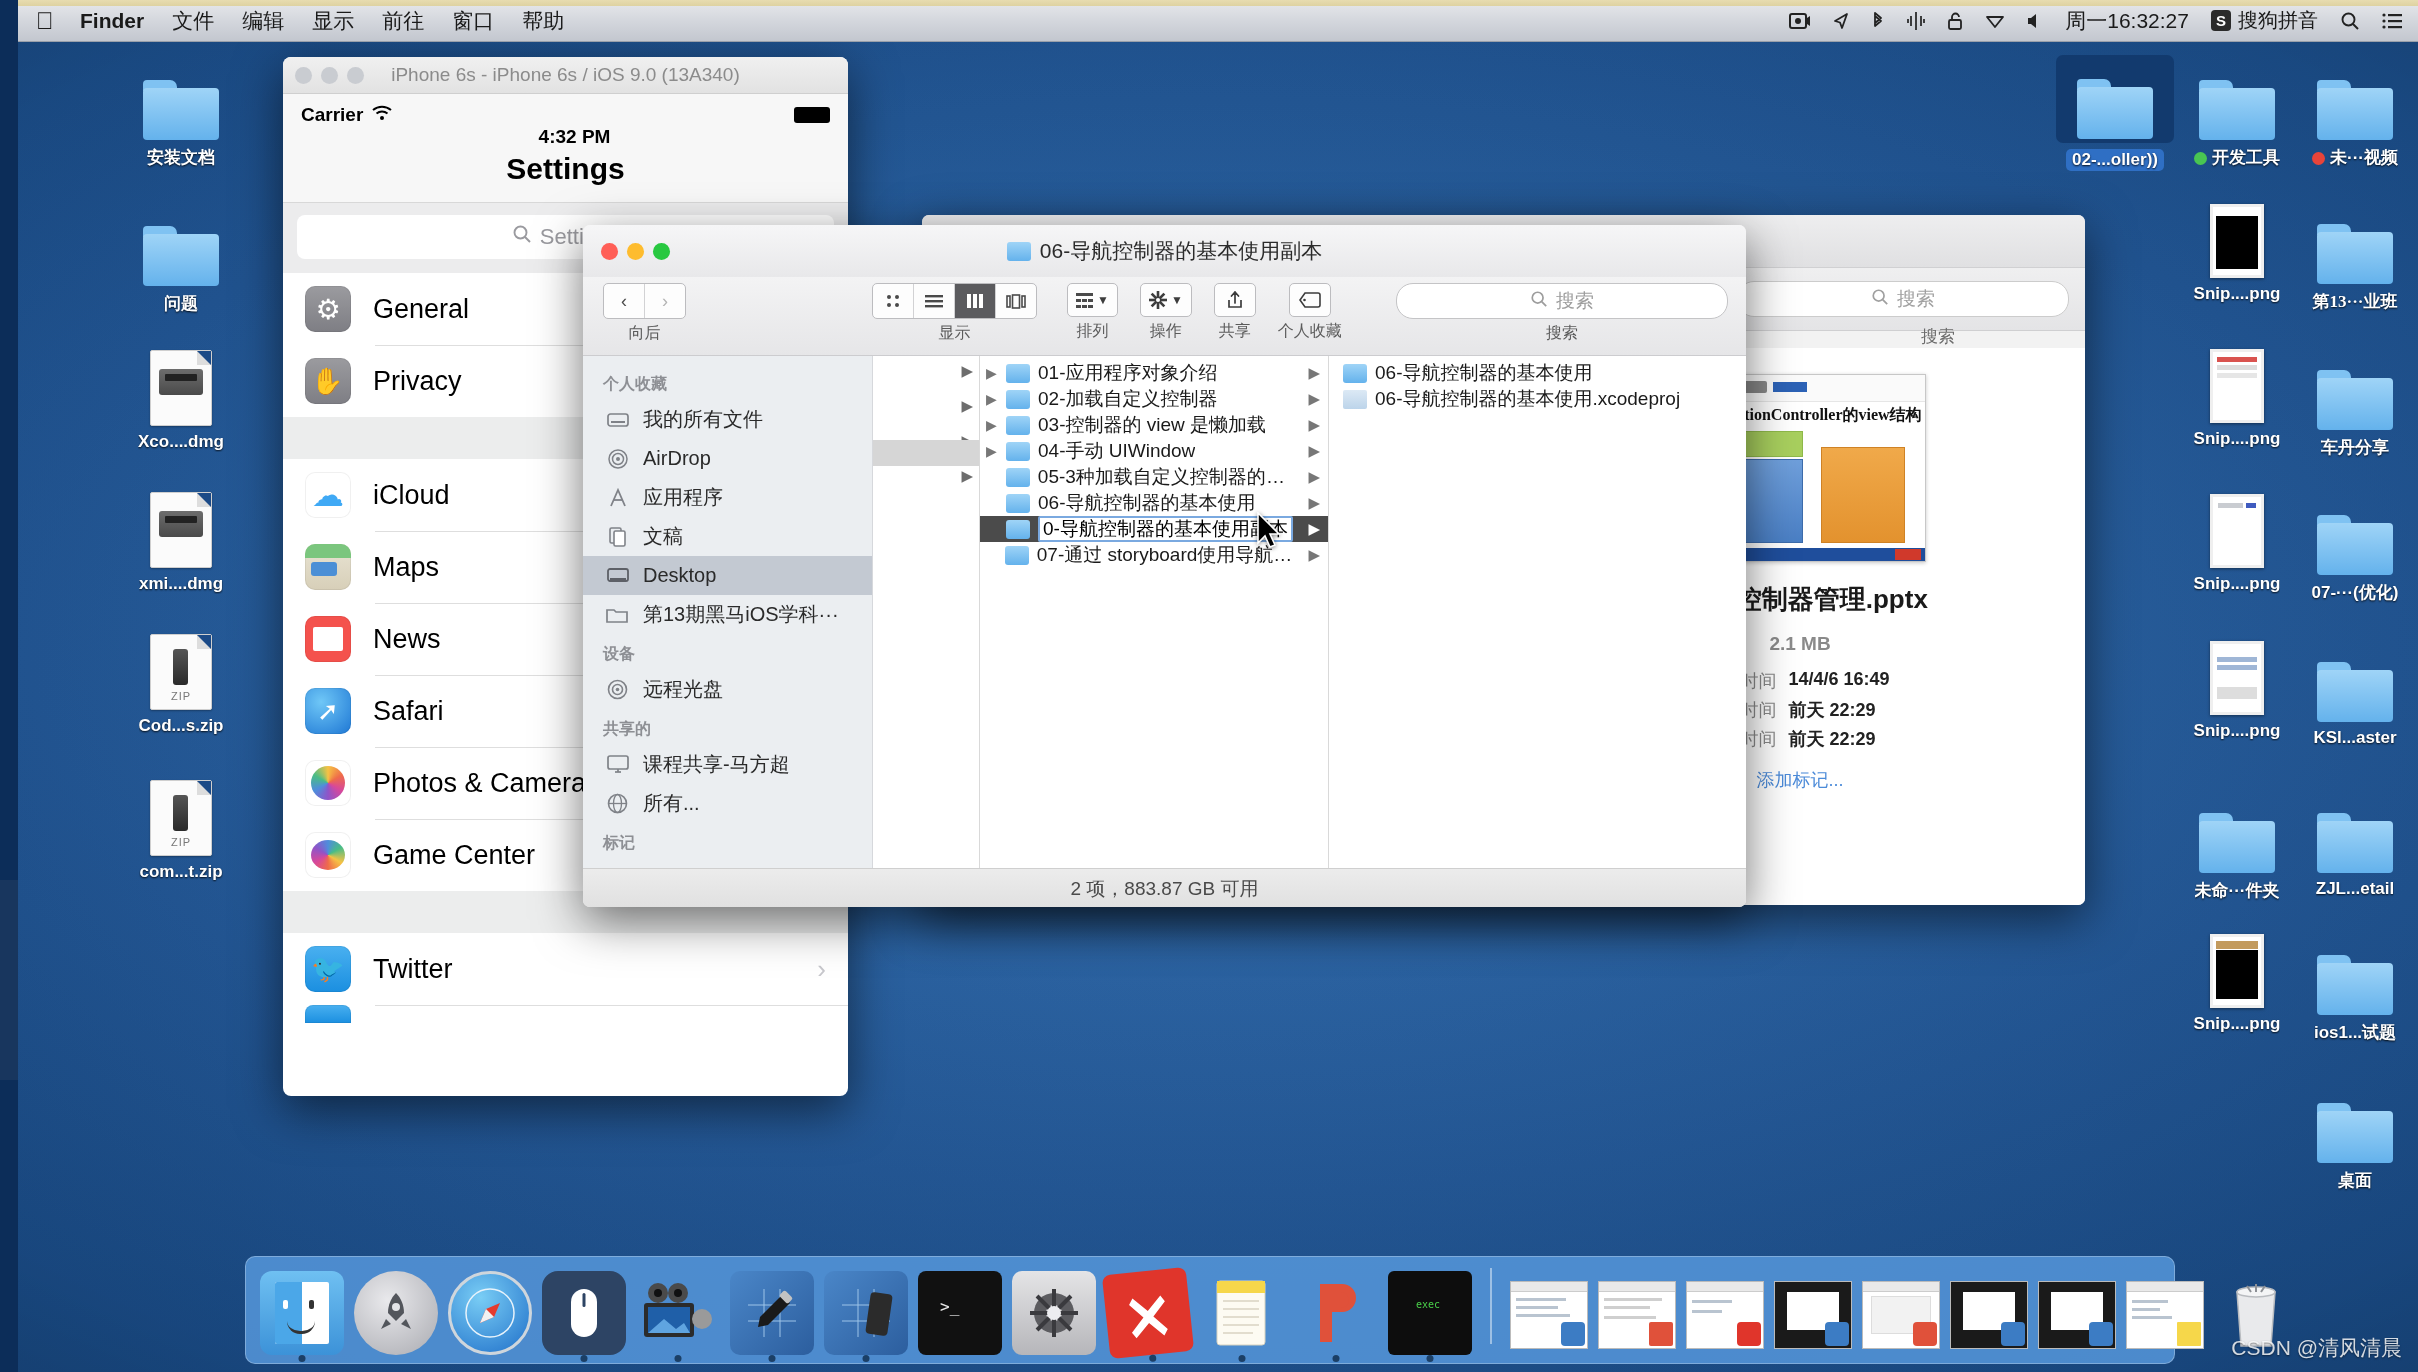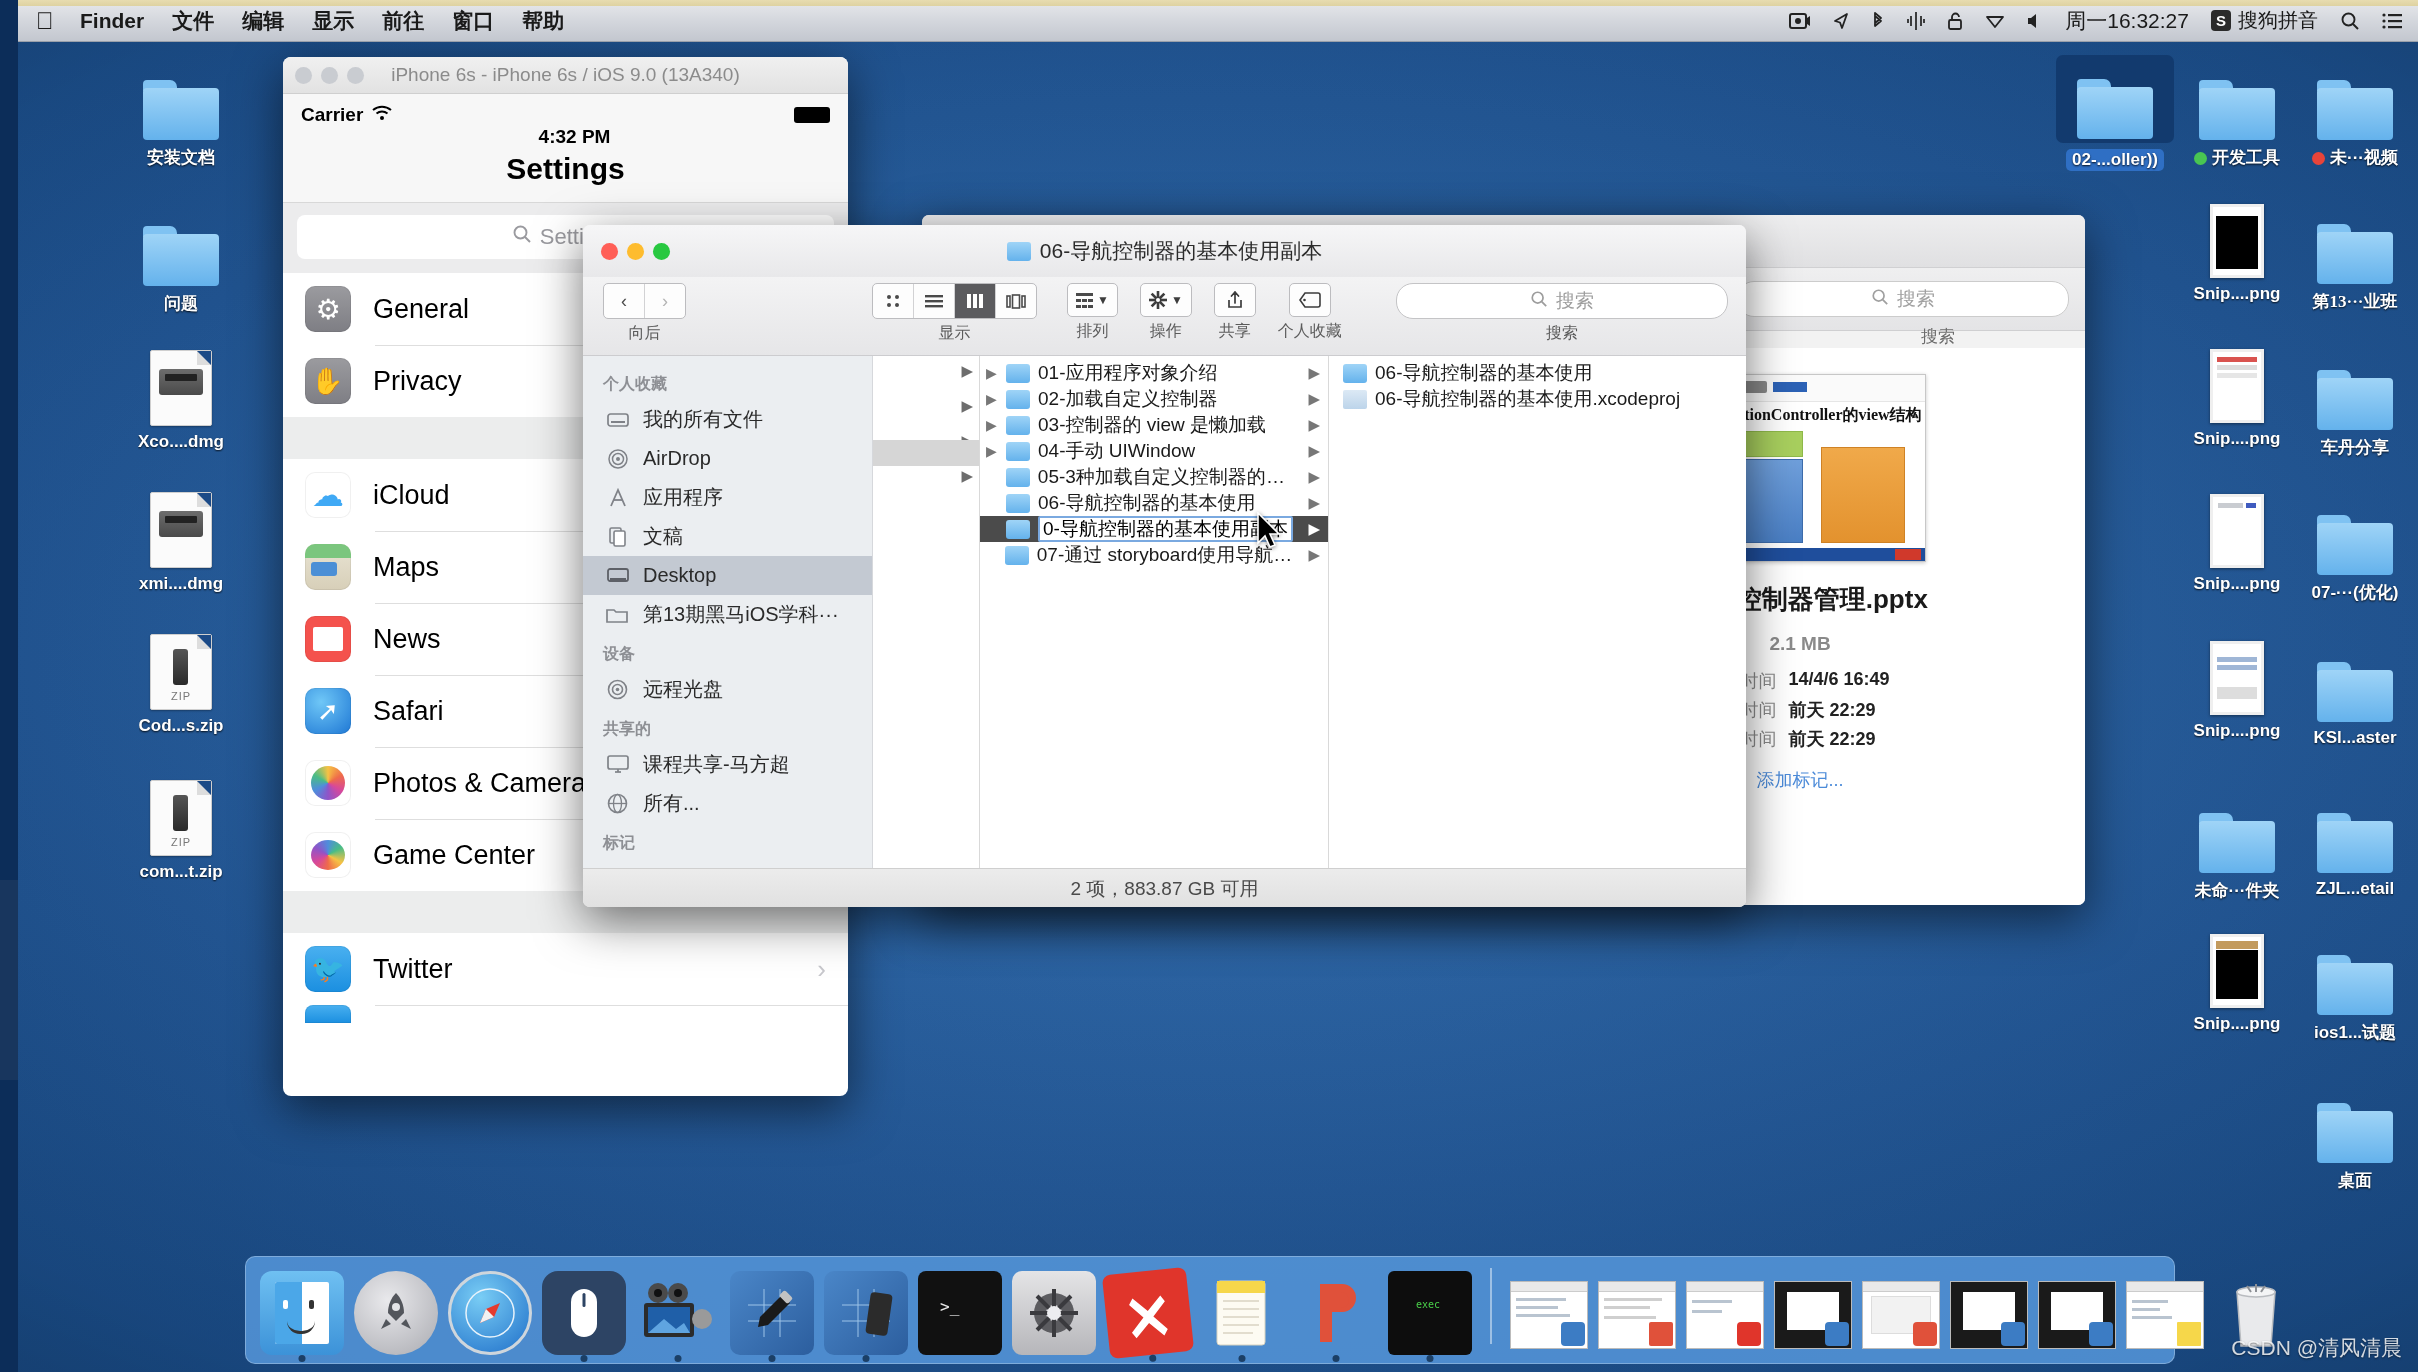--- a/index.html
+++ b/index.html
@@ -30,21 +30,21 @@
     background:linear-gradient(to bottom,#e8e9ec 0%,#d4d7dd 50%,#c3c7cf 100%);
     border-bottom:1px solid #9aa0aa;
     display:flex;align-items:center;
     box-sizing:border-box;
     padding:0 14px 0 18px;
     font-size:21px;color:#1a1a1a;
     z-index:50;
   }
   .menubar-top-accent{position:absolute;left:18px;top:0;right:0;height:6px;background:linear-gradient(to bottom,#e7dcb0,#ded2a1);z-index:51;}
   .mb-apple{font-size:24px;margin-right:26px;line-height:1;color:#1a1a1a;}
-  .mb-item{margin-right:28px;white-space:nowrap;font-weight:700;}
+  .mb-item{margin-right:28px;white-space:nowrap;font-weight:400;}
   .mb-item.bold{font-weight:bold;}
   .mb-right{margin-left:auto;display:flex;align-items:center;gap:22px;font-size:20px;}
   .mb-ico{display:inline-flex;align-items:center;justify-content:center;line-height:1;}
   .mb-time{font-size:21px;white-space:nowrap;}
   .mb-ime{display:flex;align-items:center;gap:7px;}
   .ime-badge{background:#2b2b2b;color:#fff;border-radius:4px;font-size:15px;padding:2px 5px;font-weight:bold;}
 
   
   .dicon{position:absolute;width:118px;text-align:center;}
   .dicon .glyph{height:78px;display:flex;align-items:flex-end;justify-content:center;}

